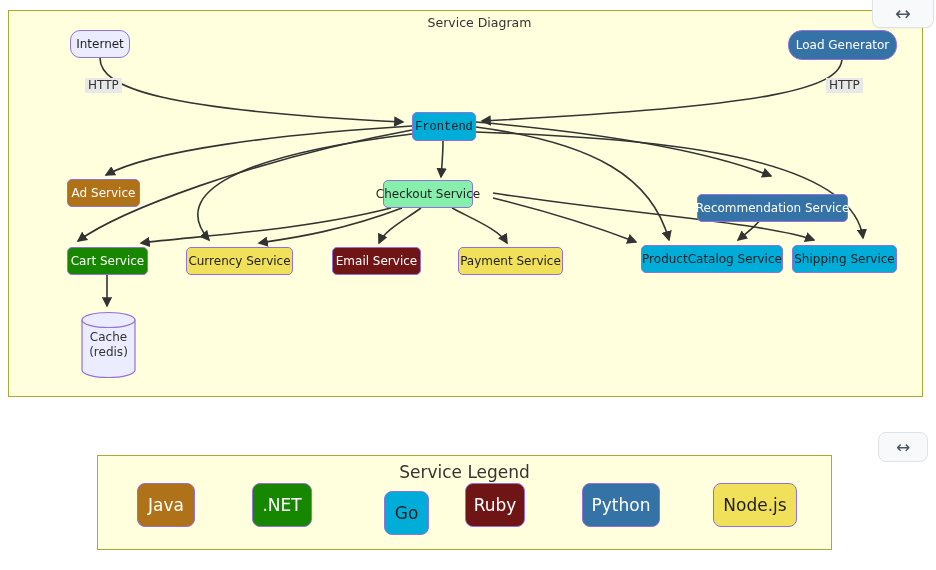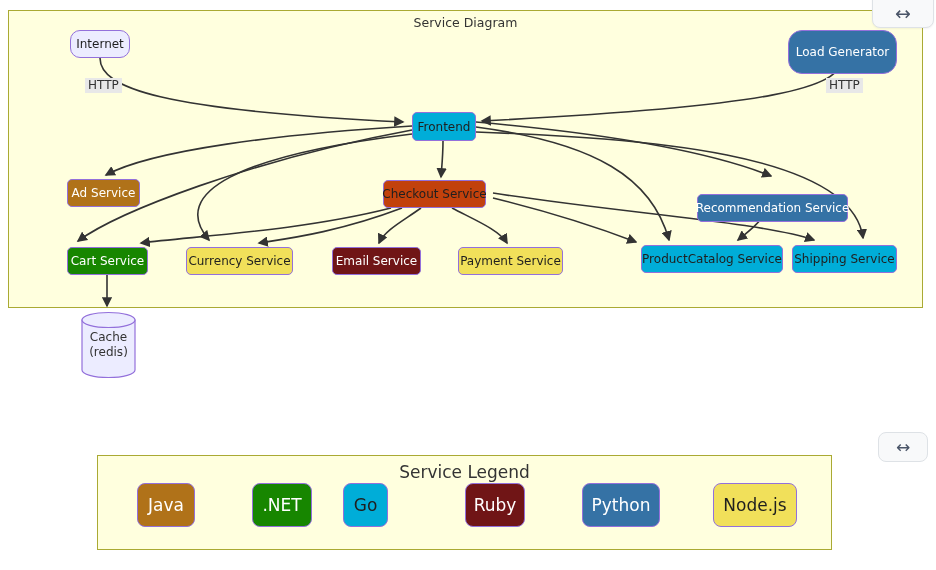--- a/index.html
+++ b/index.html
@@ -1,20 +1,20 @@
 <!DOCTYPE html>
 <html><head>
 <meta charset="utf-8">
 <style>
   html,body{margin:0;padding:0;background:#ffffff;}
   .canvas{position:relative;width:936px;height:570px;background:#ffffff;overflow:hidden;
           font-family:"DejaVu Sans","Liberation Sans",sans-serif;}
   .panel{position:absolute;background:#FFFFDE;border:1px solid #AAAA33;box-sizing:border-box;}
   .panel-title{position:absolute;width:100%;text-align:center;color:#333333;}
-  #diagram-panel{left:8px;top:10px;width:915px;height:298px;}
+  #diagram-panel{left:8px;top:10px;width:915px;height:387px;padding-left:14px;}
   #diagram-panel .panel-title{top:4px;font-size:12.5px;}
   #legend-panel{left:97px;top:455px;width:735px;height:95px;}
   #legend-panel .panel-title{top:6px;font-size:17px;}
   svg.edges{position:absolute;left:0;top:0;width:936px;height:570px;pointer-events:none;}
   svg.edges path.edge{fill:none;stroke:#333333;stroke-width:1.6px;}
   svg.edges .cyl{stroke:#9370DB;stroke-width:1.2px;}
   .node{position:absolute;box-sizing:border-box;border:1px solid #9370DB;border-radius:5px;
         display:flex;align-items:center;justify-content:center;font-size:12px;color:#ffffff;
         white-space:nowrap;}
   .node.txt-dark{color:#1f1f1f;}
@@ -66,27 +66,27 @@
     <path class="edge" marker-end="url(#arrow)" d="M 493 198 C 550 212, 602 229, 636 242"></path>
     <path class="edge" marker-end="url(#arrow)" d="M 493 193 C 620 213, 762 222, 814 240"></path>
     <path class="edge" marker-end="url(#arrow)" d="M 770 207 C 762 221, 748 232, 738 240"></path>
     <path class="edge" marker-end="url(#arrow)" d="M 107 275 L 107 306"></path>
     <path class="cyl" d="M 82 320 L 82 370 A 26.5 7.5 0 0 0 135 370 L 135 320 Z" fill="#ECECFF"></path>
     <ellipse class="cyl" cx="108.5" cy="320" rx="26.5" ry="7.5" fill="#ECECFF"></ellipse>
   </svg>
 
   <div class="node plain txt-dark" style="left: 70px; top: 30px; width: 60px; height: 28px; background-color: rgb(236, 236, 255);">Internet</div>
 
-  <div class="node stadium" style="left: 788px; top: 30px; width: 109px; height: 44px; background-color: rgb(53, 114, 165);">Load Generator</div>
+  <div class="node stadium" style="left: 788px; top: 30px; width: 109px; height: 30px; background-color: rgb(53, 114, 165);">Load Generator</div>
 
-  <div class="node txt-dark" style="left: 412px; top: 112px; width: 64px; height: 29px; background-color: rgb(0, 173, 216);">Frontend</div>
+  <div class="node txt-dark" style="left: 412px; top: 112px; width: 64px; height: 29px; background-color: rgb(0, 173, 216); font-family: Liberation Mono, monospace;">Frontend</div>
 
   <div class="node" style="left: 67px; top: 179px; width: 73px; height: 28px; background-color: rgb(176, 114, 25);">Ad Service</div>
 
-  <div class="node txt-dark" style="left: 383px; top: 180px; width: 103px; height: 28px; background-color: #c2410c;">Checkout Service</div>
+  <div class="node txt-dark" style="left: 383px; top: 180px; width: 90px; height: 28px; background-color: #86efac;">Checkout Service</div>
 
   <div class="node" style="left: 697px; top: 194px; width: 151px; height: 28px; background-color: rgb(53, 114, 165);">Recommendation Service</div>
 
   <div class="node" style="left: 67px; top: 247px; width: 81px; height: 28px; background-color: rgb(23, 134, 0);">Cart Service</div>
 
   <div class="node txt-dark" style="left: 186px; top: 247px; width: 107px; height: 28px; background-color: rgb(241, 224, 90);">Currency Service</div>
 
   <div class="node" style="left: 332px; top: 247px; width: 89px; height: 28px; background-color: rgb(112, 21, 22);">Email Service</div>
 
   <div class="node txt-dark" style="left: 458px; top: 247px; width: 105px; height: 28px; background-color: rgb(241, 224, 90);">Payment Service</div>
@@ -101,21 +101,21 @@
   </div>
 
   <div class="edge-label" style="left:85px;top:78px">HTTP</div>
   <div class="edge-label" style="left:826px;top:78px">HTTP</div>
 
   <div class="panel" id="legend-panel">
     <div class="panel-title">Service Legend</div>
   </div>
   <div class="chip" style="left: 137px; width: 58px; background-color: rgb(176, 114, 25);">Java</div>
   <div class="chip" style="left: 252px; width: 60px; background-color: rgb(23, 134, 0);">.NET</div>
-  <div class="chip txt-dark" style="left: 343px; width: 45px; background-color: rgb(0, 173, 216);">Go</div>
+  <div class="chip txt-dark" style="left: 384px; width: 45px; background-color: rgb(0, 173, 216); margin-top: 8px;">Go</div>
   <div class="chip" style="left: 465px; width: 60px; background-color: rgb(112, 21, 22); text-align: right;">Ruby</div>
   <div class="chip" style="left: 582px; width: 78px; background-color: rgb(53, 114, 165);">Python</div>
   <div class="chip txt-dark" style="left: 713px; width: 84px; background-color: rgb(241, 224, 90);">Node.js</div>
 
   <button class="expand-btn" id="expand-top">
     <span class="glyph">↔</span>
   </button>
   <button class="expand-btn" id="expand-legend">
     <span>↔</span>
   </button>

